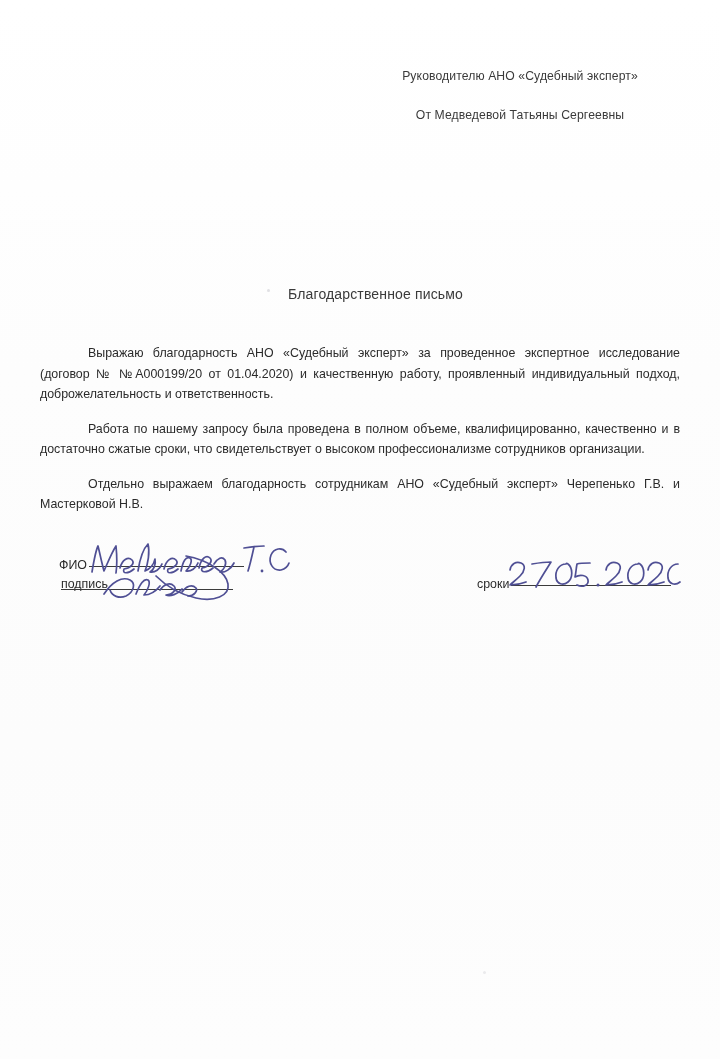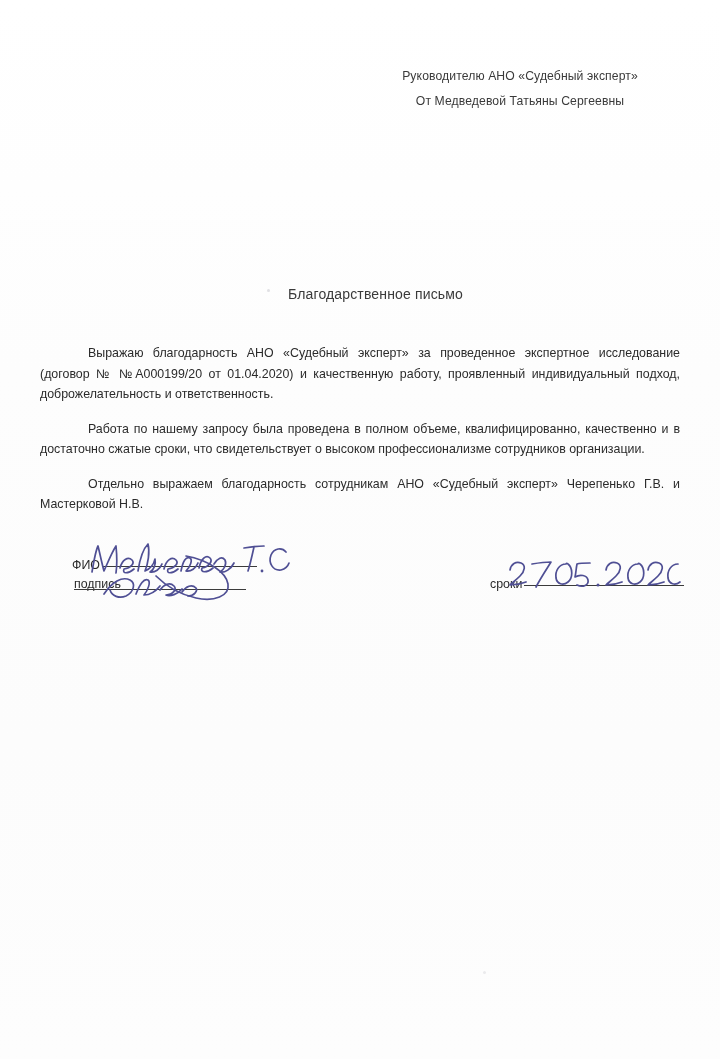--- a/index.html
+++ b/index.html
@@ -39,21 +39,21 @@
     text-align: center;
   }
   .addressee-line {
     font-size: 12.2px;
     line-height: 17px;
     letter-spacing: 0.1px;
     color: #3a3a3a;
     white-space: nowrap;
   }
   .addressee-line.second {
-    margin-top: 8px;
+    margin-top: 22px;
   }
 
   
   .doc-title {
     position: absolute;
     left: 288px;
     top: 286px;
     font-size: 14px;
     letter-spacing: 0.15px;
     color: #3a3a3a;
@@ -75,21 +75,21 @@
     text-indent: 48px;
     margin: 0 0 14px 0;
     color: #2b2b2b;
     hyphens: none;
   }
   .para:last-child { margin-bottom: 0; }
 
   
   .sign-area {
     position: absolute;
-    left: 16px;
+    left: 3px;
     top: 540px;
     width: 573px;
     height: 80px;
   }
 
   .sign-row {
     position: absolute;
     display: flex;
     align-items: baseline;
     font-size: 12.4px;

